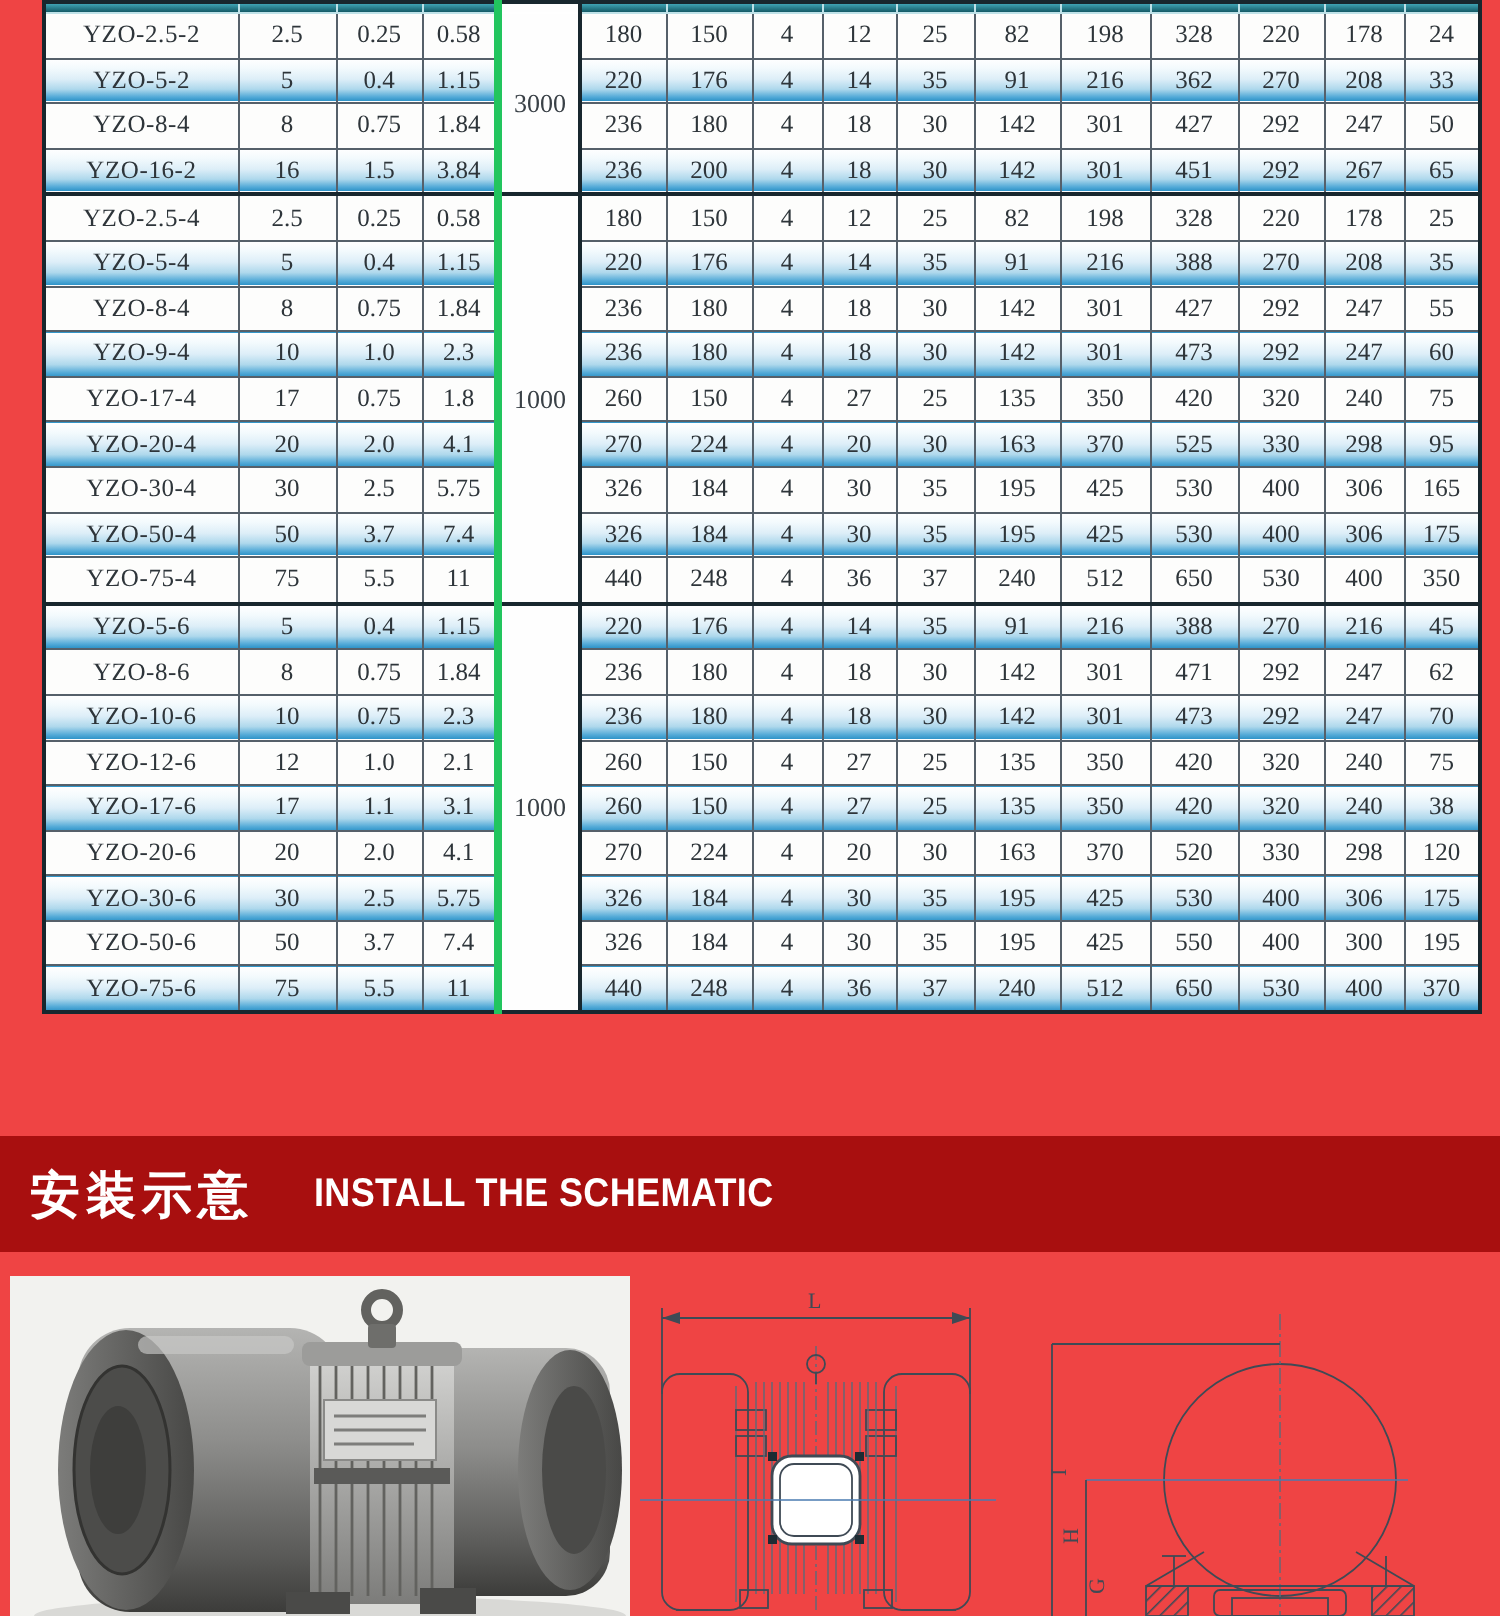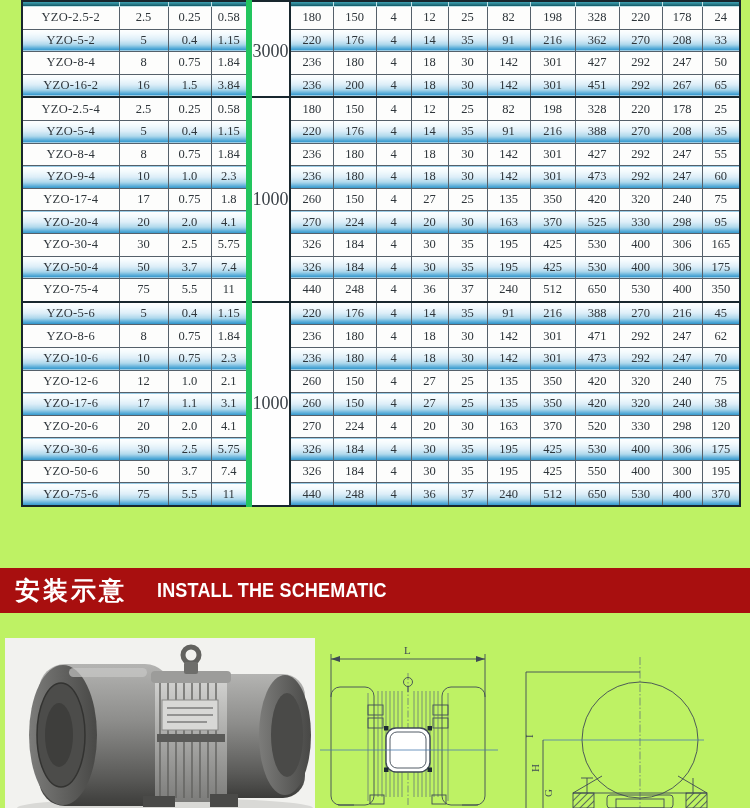--- a/index.html
+++ b/index.html
@@ -1,41 +1,41 @@
 <!DOCTYPE html>
 <html><head>
 <meta charset="utf-8">
 <style>
   html,body{margin:0;padding:0;background:#ffffff;}
-  .canvas{position:relative;width:750px;height:808px;background:#bef264;overflow:hidden;
+  .canvas{position:relative;width:750px;height:808px;background:#ef4444;overflow:hidden;
           font-family:"Liberation Serif","DejaVu Serif",serif;}
 
   
   table.spec{border-collapse:collapse;table-layout:fixed;position:absolute;left:21px;top:0;
              width:718px;border:2px solid #18272e;}
   table.spec td{border:1px solid #55606a;text-align:center;vertical-align:middle;
                 font-size:12.5px;color:#2e353a;height:21.6px;padding:0;overflow:hidden;white-space:nowrap;}
   tr.cut td{height:4px;background:linear-gradient(#3fa3b4,#145a66);border-color:#bfe2e8;border-top:none;}
   tr.cut td.rpm{background:#ffffff;border-color:#ffffff;}
   tr.r-white td{background:#fdfdfc;}
   tr.r-blue td{background:linear-gradient(180deg,#ffffff 0%,#f3fafd 22%,#ddeef8 48%,
                #aed8ec 72%,#55abd8 90%,#2e93c8 100%);}
-  table.spec td.rpm{background:#fefefe;border-left:6px solid #22c55e;border-right:2px solid #18272e;
-                    font-size:18px;color:#3a4147;}
+  table.spec td.rpm{background:#fefefe;border-left:4px solid #22c55e;border-right:2px solid #18272e;
+                    font-size:13px;color:#3a4147;}
   tr.group-start td{border-top:2px solid #18272e;}
   td.model{letter-spacing:0.3px;}
 
   
   .watermark{position:absolute;left:26px;top:381px;width:712px;white-space:nowrap;z-index:5;
              font-family:"Liberation Sans","DejaVu Sans",sans-serif;font-weight:bold;
              font-size:46px;letter-spacing:13px;color:transparent;
              -webkit-text-stroke:1.5px rgba(150,173,190,0.55);pointer-events:none;}
 
   
-  .banner{position:absolute;left:0;top:568px;width:750px;height:45px;background:#a80f0f;
+  .banner{position:absolute;left:0;top:568px;width:750px;height:58px;background:#a80f0f;
           display:flex;align-items:center;}
   .banner-zh{color:#ffffff;font-family:"Liberation Sans","DejaVu Sans",sans-serif;font-weight:bold;
              font-size:25px;letter-spacing:3px;margin-left:15px;}
   .banner-en{color:#ffffff;font-family:"Liberation Sans","DejaVu Sans",sans-serif;font-weight:bold;
              font-size:20px;margin-left:30px;letter-spacing:0.2px;transform:scaleX(0.9);
              transform-origin:left center;white-space:nowrap;}
 
   
   .diagrams{position:absolute;left:0;top:630px;width:750px;height:178px;overflow:hidden;}
   .diagrams svg{position:absolute;}

